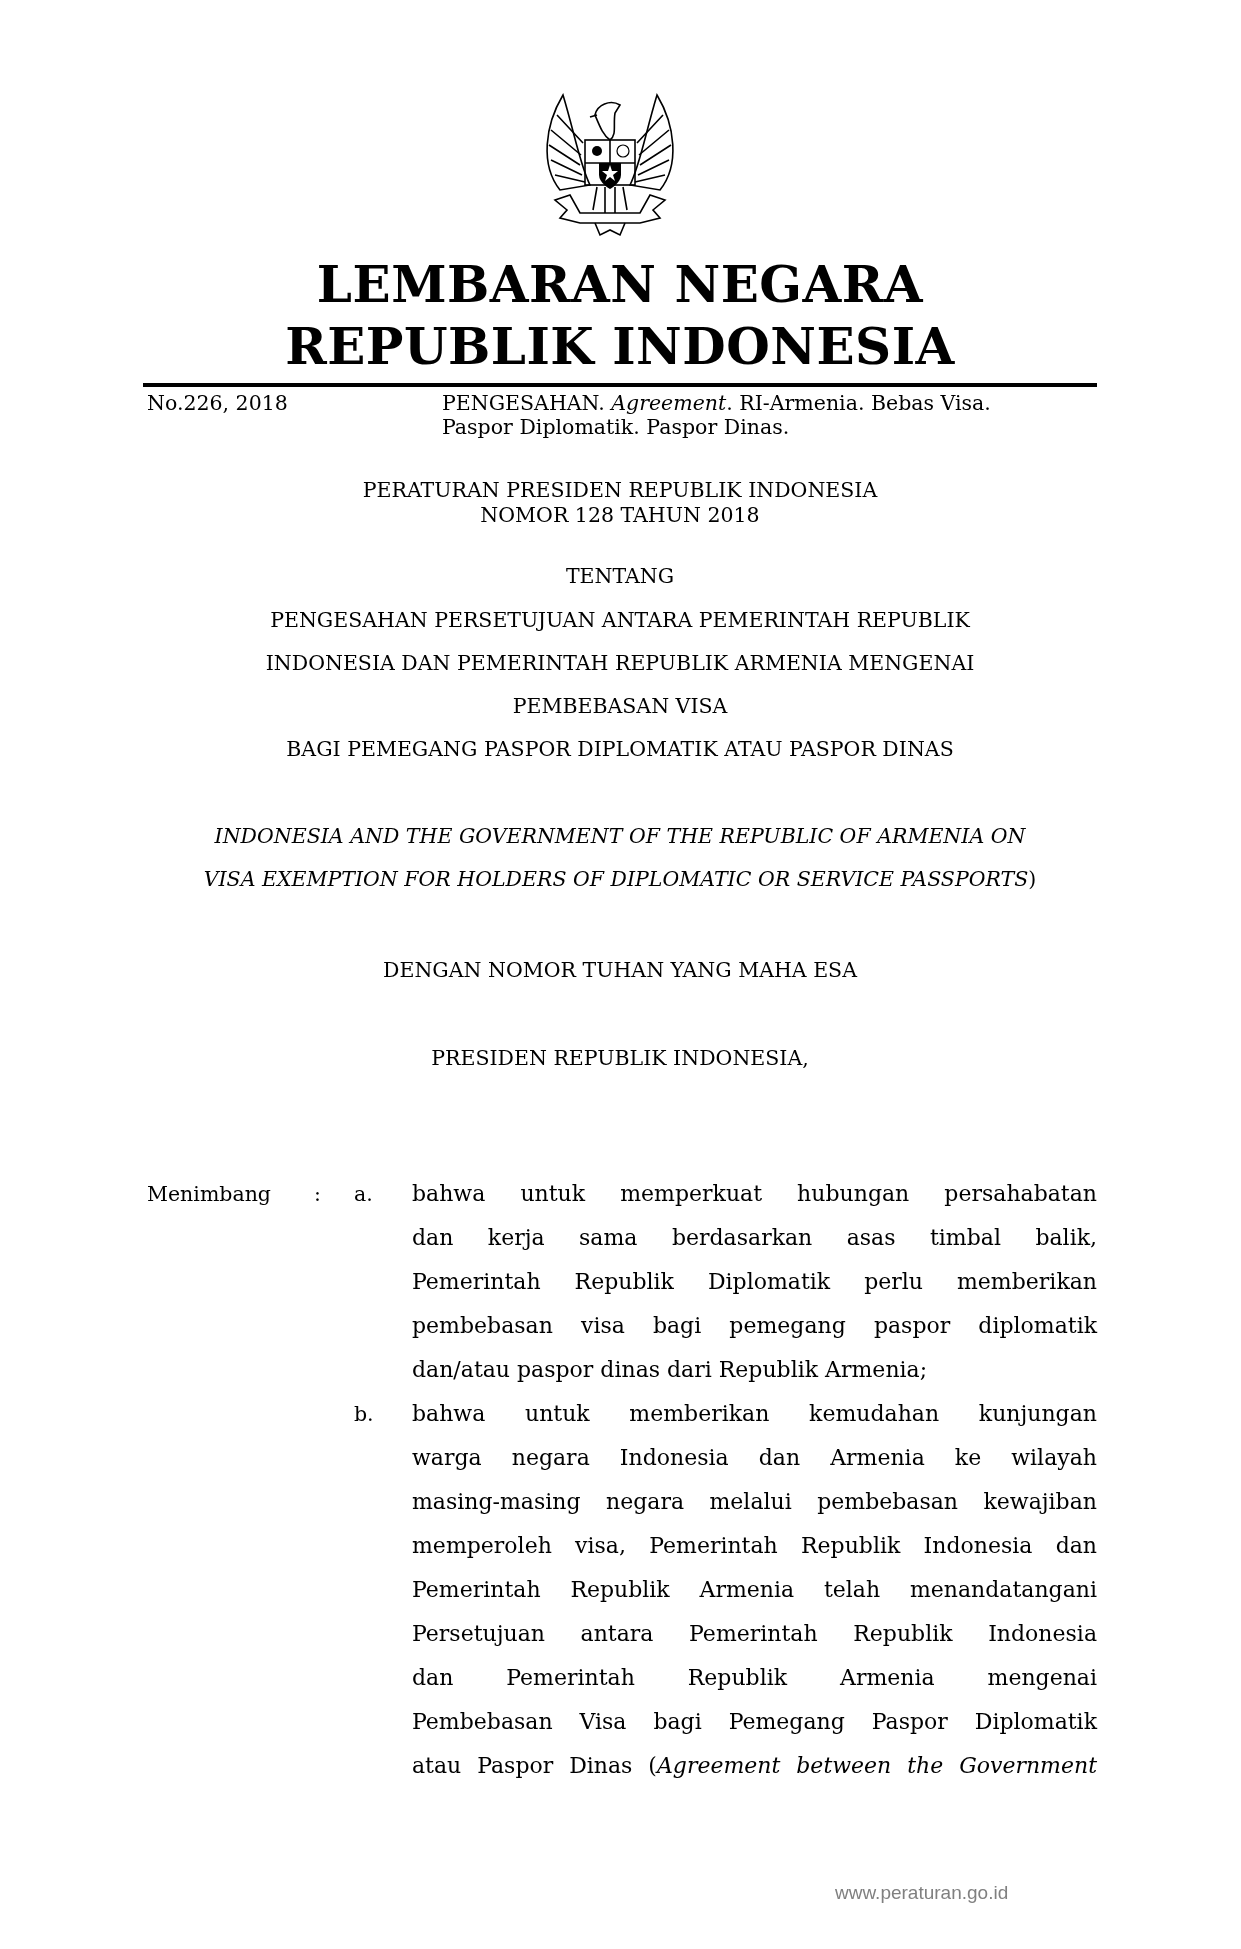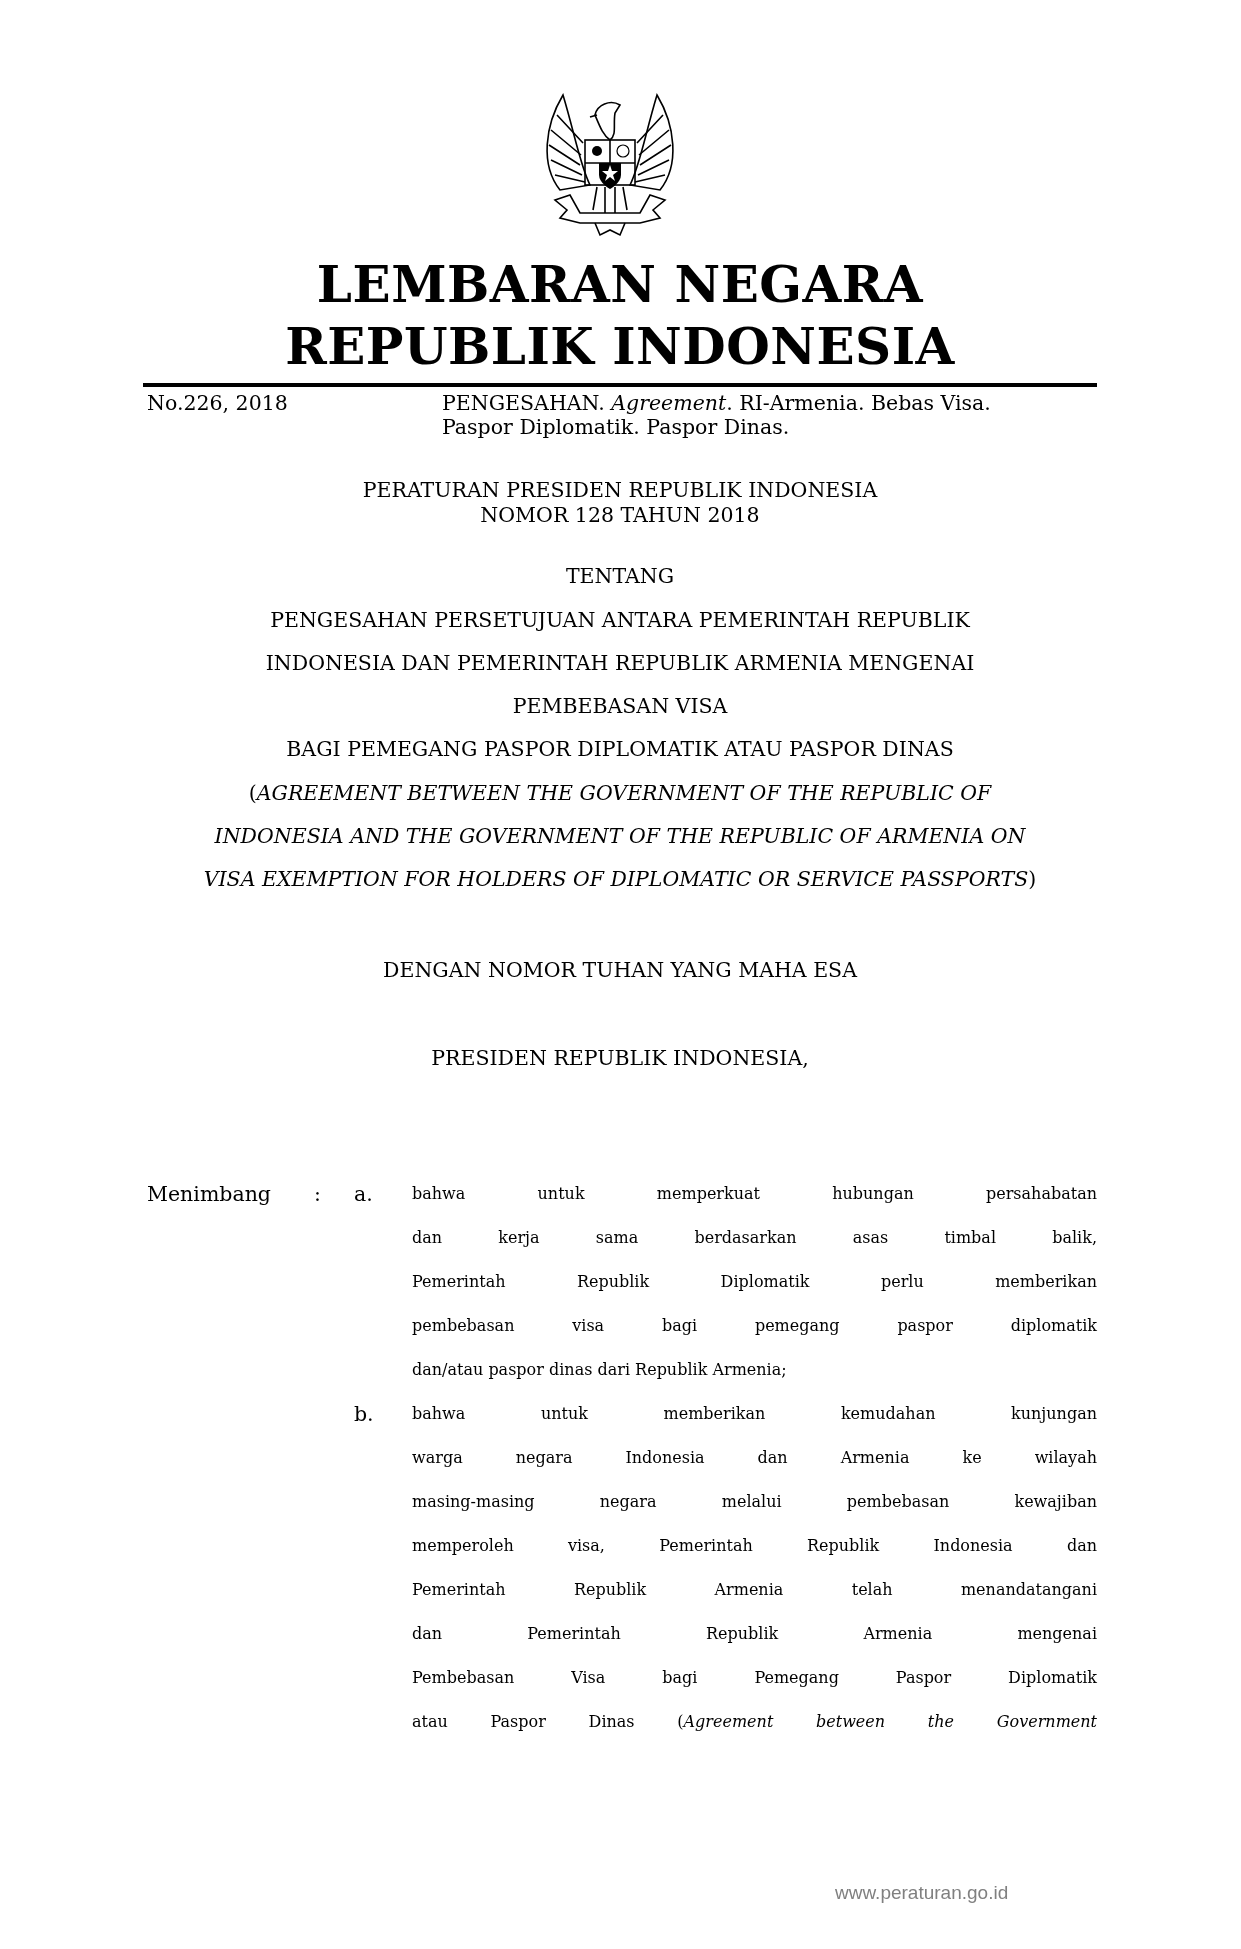--- a/index.html
+++ b/index.html
@@ -35,21 +35,21 @@
       position: absolute; left: 140px; width: 960px; text-align: center;
       font-size: 20.5px; line-height: 24px; white-space: nowrap;
     }
     .center-line.it { font-style: italic; }
 
     .considering-label { position: absolute; left: 147px; top: 1182px; font-size: 20.5px; line-height: 24px; }
     .colon { position: absolute; left: 314px; top: 1182px; font-size: 20.5px; line-height: 24px; }
     .item-marker { position: absolute; left: 354px; font-size: 20.5px; line-height: 24px; }
     .item-body {
       position: absolute; left: 412px; width: 685px;
-      font-size: 16px; line-height: 44px; text-align: justify; text-align-last: justify;
+      font-size: 22px; line-height: 44px; text-align: justify; text-align-last: justify;
     }
     .jline { display: block; text-align: justify; text-align-last: justify; white-space: nowrap; }
     .jline.left { text-align-last: left; }
     .jline i { font-style: italic; }
 
     .footer-url {
       position: absolute; left: 835px; top: 1882px;
       font-family: "Liberation Sans", sans-serif; font-size: 19px; color: #808080;
     }
   </style>
@@ -95,21 +95,20 @@
     <div>Paspor Diplomatik. Paspor Dinas.</div>
   </div>
 
   <div class="center-line" style="top:478px;">PERATURAN PRESIDEN REPUBLIK INDONESIA</div>
   <div class="center-line" style="top:503px;">NOMOR 128 TAHUN 2018</div>
   <div class="center-line" style="top:564px;">TENTANG</div>
   <div class="center-line" style="top:608px;">PENGESAHAN PERSETUJUAN ANTARA PEMERINTAH REPUBLIK</div>
   <div class="center-line" style="top:651px;">INDONESIA DAN PEMERINTAH REPUBLIK ARMENIA MENGENAI</div>
   <div class="center-line" style="top:694px;">PEMBEBASAN VISA</div>
   <div class="center-line" style="top:737px;">BAGI PEMEGANG PASPOR DIPLOMATIK ATAU PASPOR DINAS</div>
-  <div class="center-line" style="top:781px;"><span>(</span><i>AGREEMENT BETWEEN THE GOVERNMENT OF THE REPUBLIC OF</i></div>
   <div class="center-line it" style="top:824px;">INDONESIA AND THE GOVERNMENT OF THE REPUBLIC OF ARMENIA ON</div>
   <div class="center-line" style="top:867px;"><i>VISA EXEMPTION FOR HOLDERS OF DIPLOMATIC OR SERVICE PASSPORTS</i><span>)</span></div>
 
   <div class="center-line" style="top:958px;">DENGAN NOMOR TUHAN YANG MAHA ESA</div>
   <div class="center-line" style="top:1046px;">PRESIDEN REPUBLIK INDONESIA,</div>
 
   <div class="considering-label">Menimbang</div>
   <div class="colon">:</div>
 
   <div class="item-marker" style="top:1182px;">a.</div>
@@ -121,19 +120,20 @@
     <span class="jline left">dan/atau paspor dinas dari Republik Armenia;</span>
   </div>
 
   <div class="item-marker" style="top:1402px;">b.</div>
   <div class="item-body" style="top:1392px;">
     <span class="jline">bahwa untuk memberikan kemudahan kunjungan</span>
     <span class="jline">warga negara Indonesia dan Armenia ke wilayah</span>
     <span class="jline">masing-masing negara melalui pembebasan kewajiban</span>
     <span class="jline">memperoleh visa, Pemerintah Republik Indonesia dan</span>
     <span class="jline">Pemerintah Republik Armenia telah menandatangani</span>
+    <span class="jline">Persetujuan antara Pemerintah Republik Indonesia</span>
     <span class="jline">dan Pemerintah Republik Armenia mengenai</span>
     <span class="jline">Pembebasan Visa bagi Pemegang Paspor Diplomatik</span>
     <span class="jline"><span>atau Paspor Dinas (</span><i>Agreement between the Government</i></span>
   </div>
 
   <div class="footer-url">www.peraturan.go.id</div>
 </div>
 
 </body></html>

